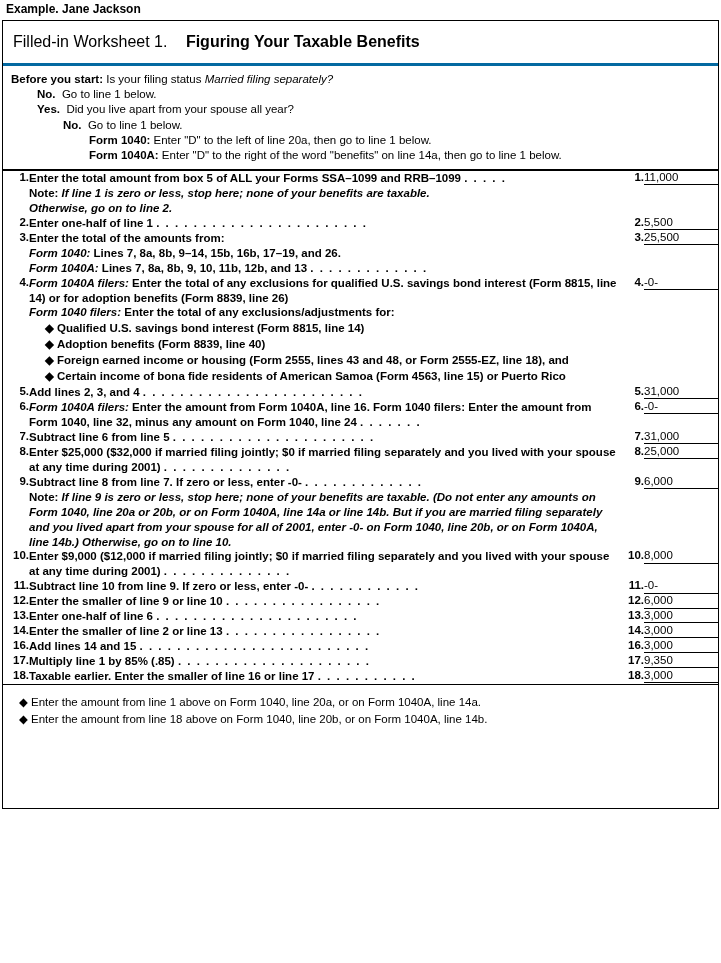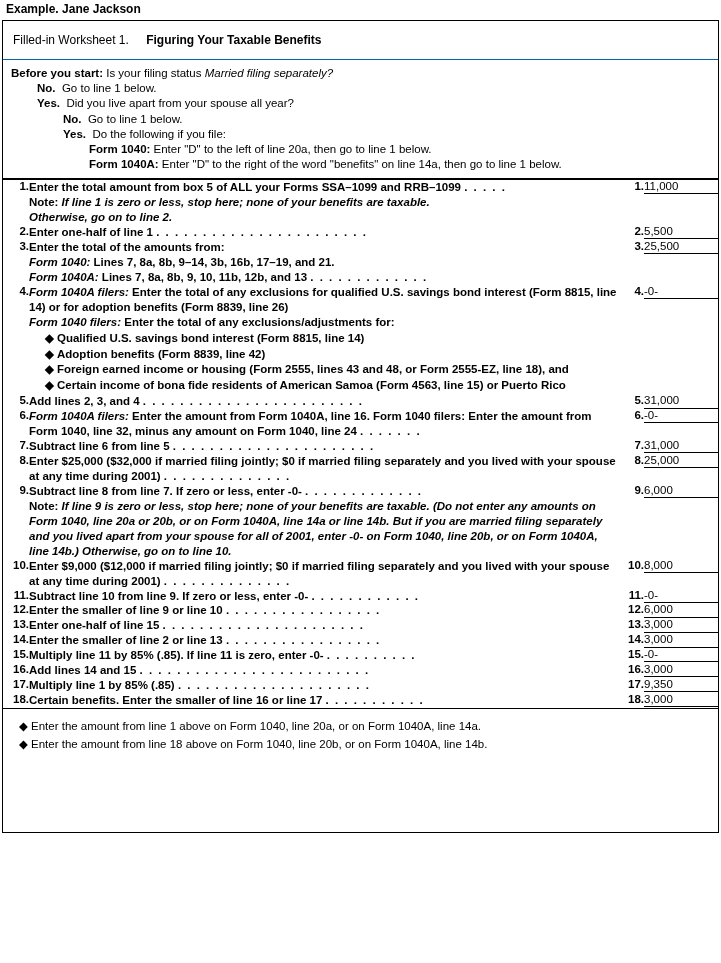--- a/index.html
+++ b/index.html
@@ -25,22 +25,22 @@
     font-weight: bold;
     font-size: 12px;
     padding: 2px 0 4px 6px;
   }
   .frame {
     border: 1px solid #000;
     margin: 0 2px;
   }
   .wsheader {
     padding: 12px 10px 12px 10px;
-    border-bottom: 1px solid #0369a1;
-    font-size: 12px;
+    border-bottom: 3px solid #0369a1;
+    font-size: 16px;
   }
   .wsheader .lbl {
     font-weight: normal;
   }
   .wsheader .ttl {
     font-weight: bold;
     margin-left: 14px;
   }
   .beforebox {
     border-bottom: 2px solid #000;
@@ -135,23 +135,20 @@
       </div>
       <div class="ind1">
         <b>No.</b>&nbsp;&nbsp;<span>Go to line 1 below.</span>
       </div>
       <div class="ind1">
         <b>Yes.</b>&nbsp;&nbsp;<span>Did you live apart from your spouse all year?</span>
       </div>
       <div class="ind2">
         <b>No.</b>&nbsp;&nbsp;<span>Go to line 1 below.</span>
       </div>
-      <div class="ind2">
-        <b>Yes.</b>&nbsp;&nbsp;<span>Do the following if you file:</span>
-      </div>
       <div class="ind3">
         <b>Form 1040:</b><span> Enter "D" to the left of line 20a, then go to line 1 below.</span>
       </div>
       <div class="ind3">
         <b>Form 1040A:</b><span> Enter "D" to the right of the word "benefits" on line 14a, then go to line 1 below.</span>
       </div>
     </div>
 
     <div class="lines">
       <table class="lines-tbl">
@@ -184,21 +181,21 @@
           <td class="amt">
                 <span class="amtval">5,500</span>
               </td>
         </tr>
 
         <tr>
           <td class="num">3.</td>
           <td class="body">
             <div>Enter the total of the amounts from:</div>
             <div>
-              <b class="ital">Form 1040:</b><span> Lines 7, 8a, 8b, 9–14, 3b, 16b, 17–19, and 21.</span>
+              <b class="ital">Form 1040:</b><span> Lines 7, 8a, 8b, 9–14, 15b, 16b, 17–19, and 26.</span>
             </div>
             <div>
               <b class="ital">Form 1040A:</b><span> Lines 7, 8a, 8b, 9, 10, 11b, 12b, and 13</span>
               <span class="dots">.  .  .  .  .  .  .  .  .  .  .  .  .</span>
             </div>
           </td>
           <td class="rnum">3.</td>
           <td class="amt">
                 <span class="amtval">25,500</span>
               </td>
@@ -213,21 +210,21 @@
             <div>
               <b class="ital">Form 1040 filers:</b><span> Enter the total of any exclusions/adjustments for:</span>
             </div>
             <div class="bullets">
               <div class="bullet-row">
                 <span class="bullet-dot">◆</span>
                 <span class="bullet-txt">Qualified U.S. savings bond interest (Form 8815, line 14)</span>
               </div>
               <div class="bullet-row">
                 <span class="bullet-dot">◆</span>
-                <span class="bullet-txt">Adoption benefits (Form 8839, line 42)</span>
+                <span class="bullet-txt">Adoption benefits (Form 8839, line 40)</span>
               </div>
               <div class="bullet-row">
                 <span class="bullet-dot">◆</span>
                 <span class="bullet-txt">Foreign earned income or housing (Form 2555, lines 43 and 48, or Form 2555-EZ, line 18), and</span>
               </div>
               <div class="bullet-row">
                 <span class="bullet-dot">◆</span>
                 <span class="bullet-txt">Certain income of bona fide residents of American Samoa (Form 4563, line 15) or Puerto Rico</span>
               </div>
             </div>
@@ -334,52 +331,41 @@
           </td>
           <td class="rnum">12.</td>
           <td class="amt">
                 <span class="amtval">6,000</span>
               </td>
         </tr>
 
         <tr>
           <td class="num">13.</td>
           <td class="body">
-            <span>Enter one-half of line 15</span>
+            <span>Enter one-half of line 6</span>
             <span class="dots">.  .  .  .  .  .  .  .  .  .  .  .  .  .  .  .  .  .  .  .  .  .</span>
           </td>
           <td class="rnum">13.</td>
           <td class="amt">
                 <span class="amtval">3,000</span>
               </td>
         </tr>
 
         <tr>
           <td class="num">14.</td>
           <td class="body">
             <span>Enter the </span><b>smaller</b><span> of line 2 or line 13</span>
             <span class="dots">.  .  .  .  .  .  .  .  .  .  .  .  .  .  .  .  .</span>
           </td>
           <td class="rnum">14.</td>
           <td class="amt">
                 <span class="amtval">3,000</span>
               </td>
         </tr>
 
-        <tr>
-          <td class="num">15.</td>
-          <td class="body">
-            <span>Multiply line 11 by 85% (.85). If line 11 is zero, enter -0-</span>
-            <span class="dots">.  .  .  .  .  .  .  .  .  .</span>
-          </td>
-          <td class="rnum">15.</td>
-          <td class="amt">
-                <span class="amtval">-0-</span>
-              </td>
-        </tr>
 
         <tr>
           <td class="num">16.</td>
           <td class="body">
             <span>Add lines 14 and 15</span>
             <span class="dots">.  .  .  .  .  .  .  .  .  .  .  .  .  .  .  .  .  .  .  .  .  .  .  .  .</span>
           </td>
           <td class="rnum">16.</td>
           <td class="amt">
                 <span class="amtval">3,000</span>
@@ -394,21 +380,21 @@
           </td>
           <td class="rnum">17.</td>
           <td class="amt">
                 <span class="amtval">9,350</span>
               </td>
         </tr>
 
         <tr>
           <td class="num">18.</td>
           <td class="body">
-            <b>Certain benefits.</b><span> Enter the </span><b>smaller</b><span> of line 16 or line 17</span>
+            <b>Taxable earlier.</b><span> Enter the </span><b>smaller</b><span> of line 16 or line 17</span>
             <span class="dots">.  .  .  .  .  .  .  .  .  .  .</span>
           </td>
           <td class="rnum">18.</td>
           <td class="amt">
                 <span class="amtval">3,000</span>
               </td>
         </tr>
 
       </tbody>
         </table>

